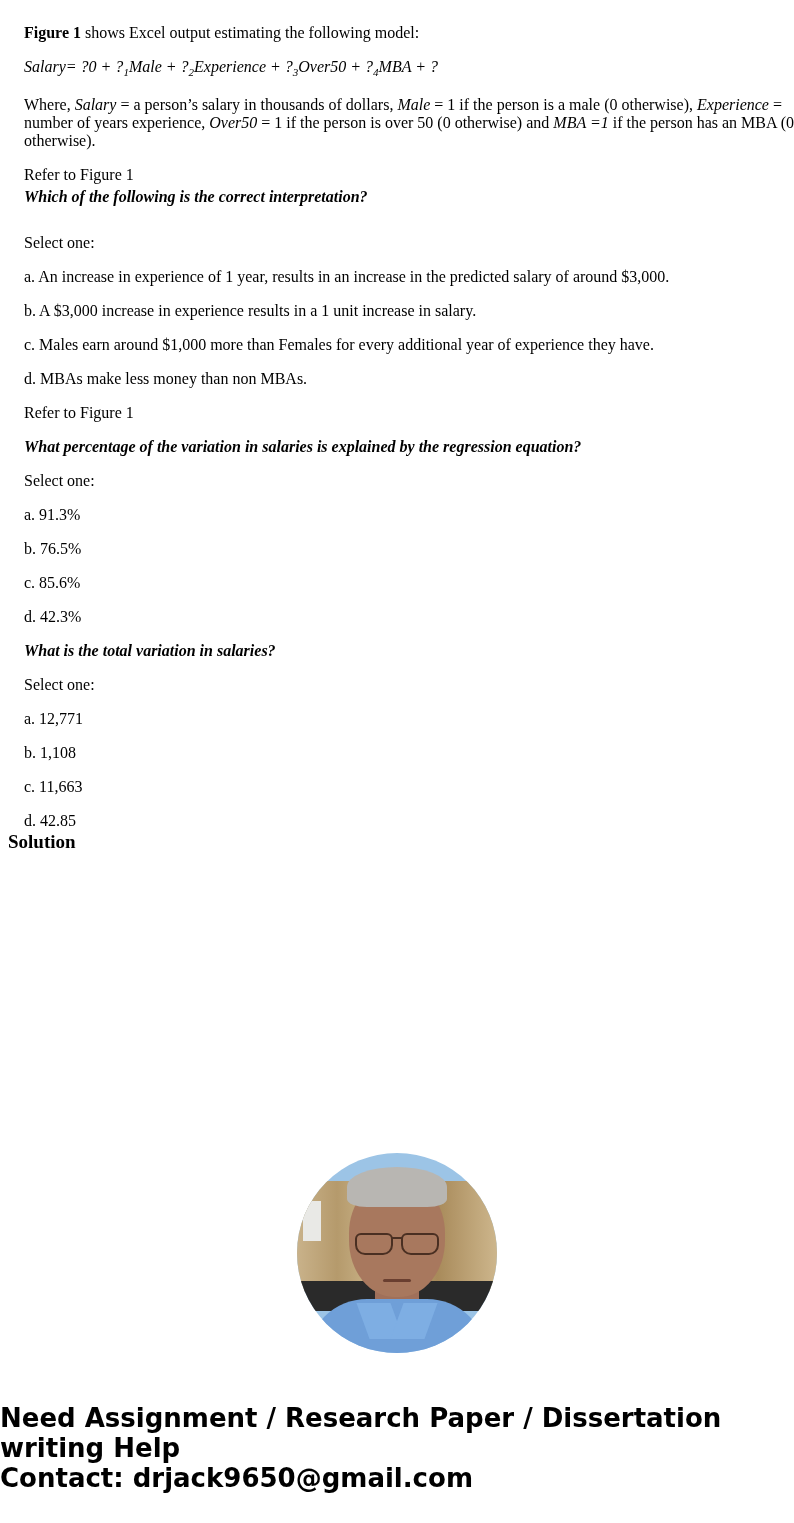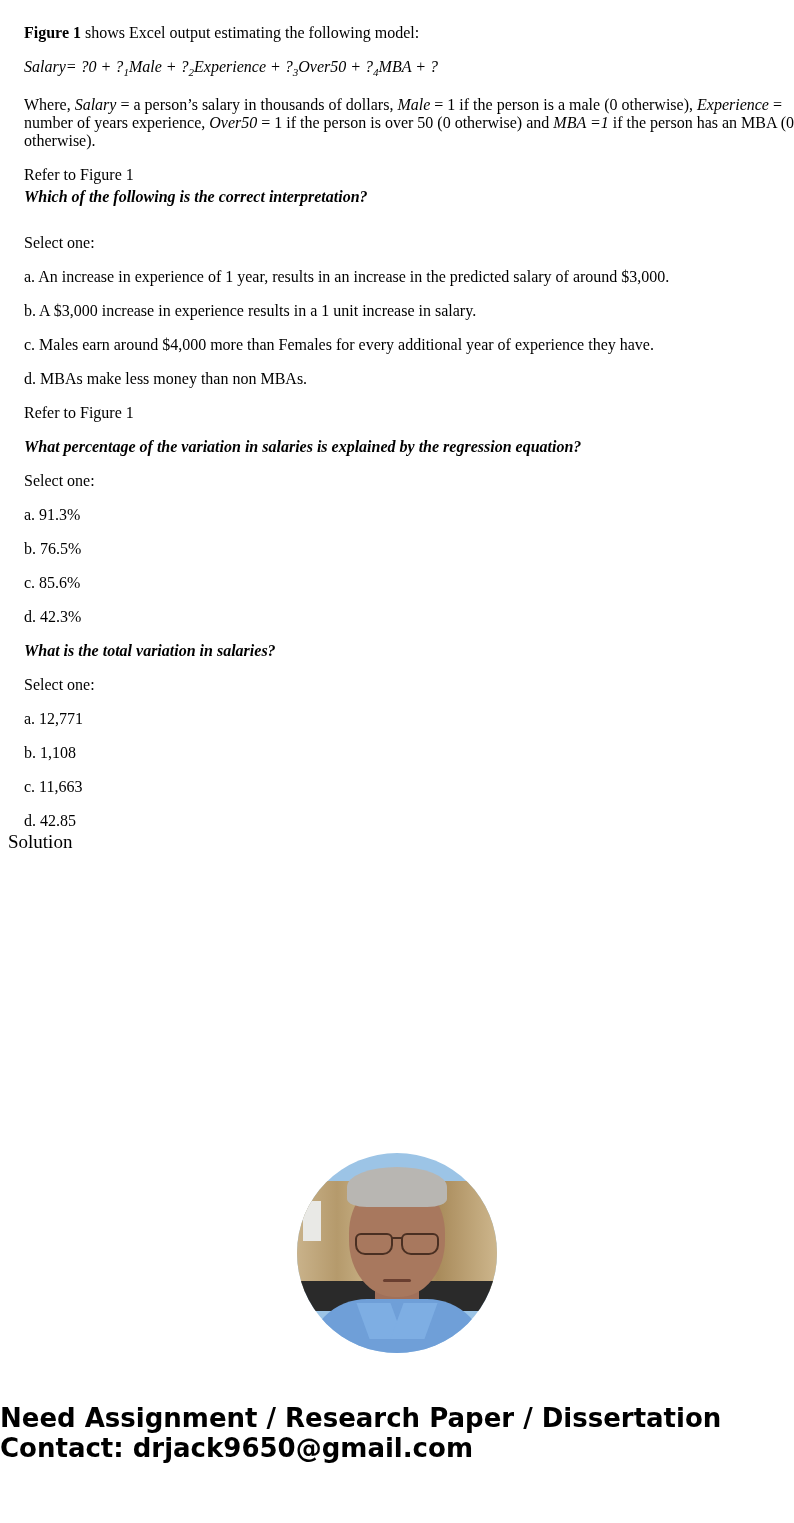--- a/index.html
+++ b/index.html
@@ -43,21 +43,21 @@
       line-height: 0;
     }
     .bi {
       font-weight: bold;
       font-style: italic;
     }
     .solution-heading {
       position: absolute;
       left: 0;
       font-size: 19px;
-      font-weight: normal;
+      font-weight: bold;
       margin: 0;
     }
     .avatar {
       position: absolute;
       left: 297px;
       top: 1153px;
       width: 200px;
       height: 200px;
       border-radius: 50%;
       overflow: hidden;
@@ -156,21 +156,21 @@
 
   <p class="line" style="top:42px; font-style:italic;"><span>Salary= ?0 + ?</span><sub>1</sub><span>Male + ?</span><sub>2</sub><span>Experience + ?</span><sub>3</sub><span>Over50 + ?</span><sub>4</sub><span>MBA + ?</span></p>
 
   <p class="para" style="top:80px;"><span>Where, </span><i>Salary</i><span> = a person’s salary in thousands of dollars, </span><i>Male</i><span> = 1 if the person is a male (0 otherwise), </span><i>Experience</i><span> = number of years experience, </span><i>Over50</i><span> = 1 if the person is over 50 (0 otherwise) and </span><i>MBA =1</i><span> if the person has an MBA (0 otherwise).</span></p>
 
   <p class="line" style="top:150px;">Refer to Figure 1</p>
   <p class="line bi" style="top:172px;">Which of the following is the correct interpretation?</p>
   <p class="line" style="top:218px;">Select one:</p>
   <p class="line" style="top:252px;">a. An increase in experience of 1 year, results in an increase in the predicted salary of around $3,000.</p>
   <p class="line" style="top:286px;">b. A $3,000 increase in experience results in a 1 unit increase in salary.</p>
-  <p class="line" style="top:320px;">c. Males earn around $4,000 more than Females for every additional year of experience they have.</p>
+  <p class="line" style="top:320px;">c. Males earn around $1,000 more than Females for every additional year of experience they have.</p>
   <p class="line" style="top:354px;">d. MBAs make less money than non MBAs.</p>
 
   <p class="line" style="top:388px;">Refer to Figure 1</p>
   <p class="line bi" style="top:422px;">What percentage of the variation in salaries is explained by the regression equation?</p>
   <p class="line" style="top:456px;">Select one:</p>
   <p class="line" style="top:490px;">a. 91.3%</p>
   <p class="line" style="top:524px;">b. 76.5%</p>
   <p class="line" style="top:558px;">c. 85.6%</p>
   <p class="line" style="top:592px;">d. 42.3%</p>
 
@@ -195,14 +195,15 @@
   <div class="face"></div>
   <div class="hair"></div>
   <div class="glasses-l"></div>
   <div class="glasses-r"></div>
   <div class="bridge"></div>
   <div class="mouth"></div>
 </div>
 
 <div class="promo">
   <div>Need Assignment / Research Paper / Dissertation</div>
+  <div>writing Help</div>
   <div>Contact: drjack9650@gmail.com</div>
 </div>
 
 </body></html>

